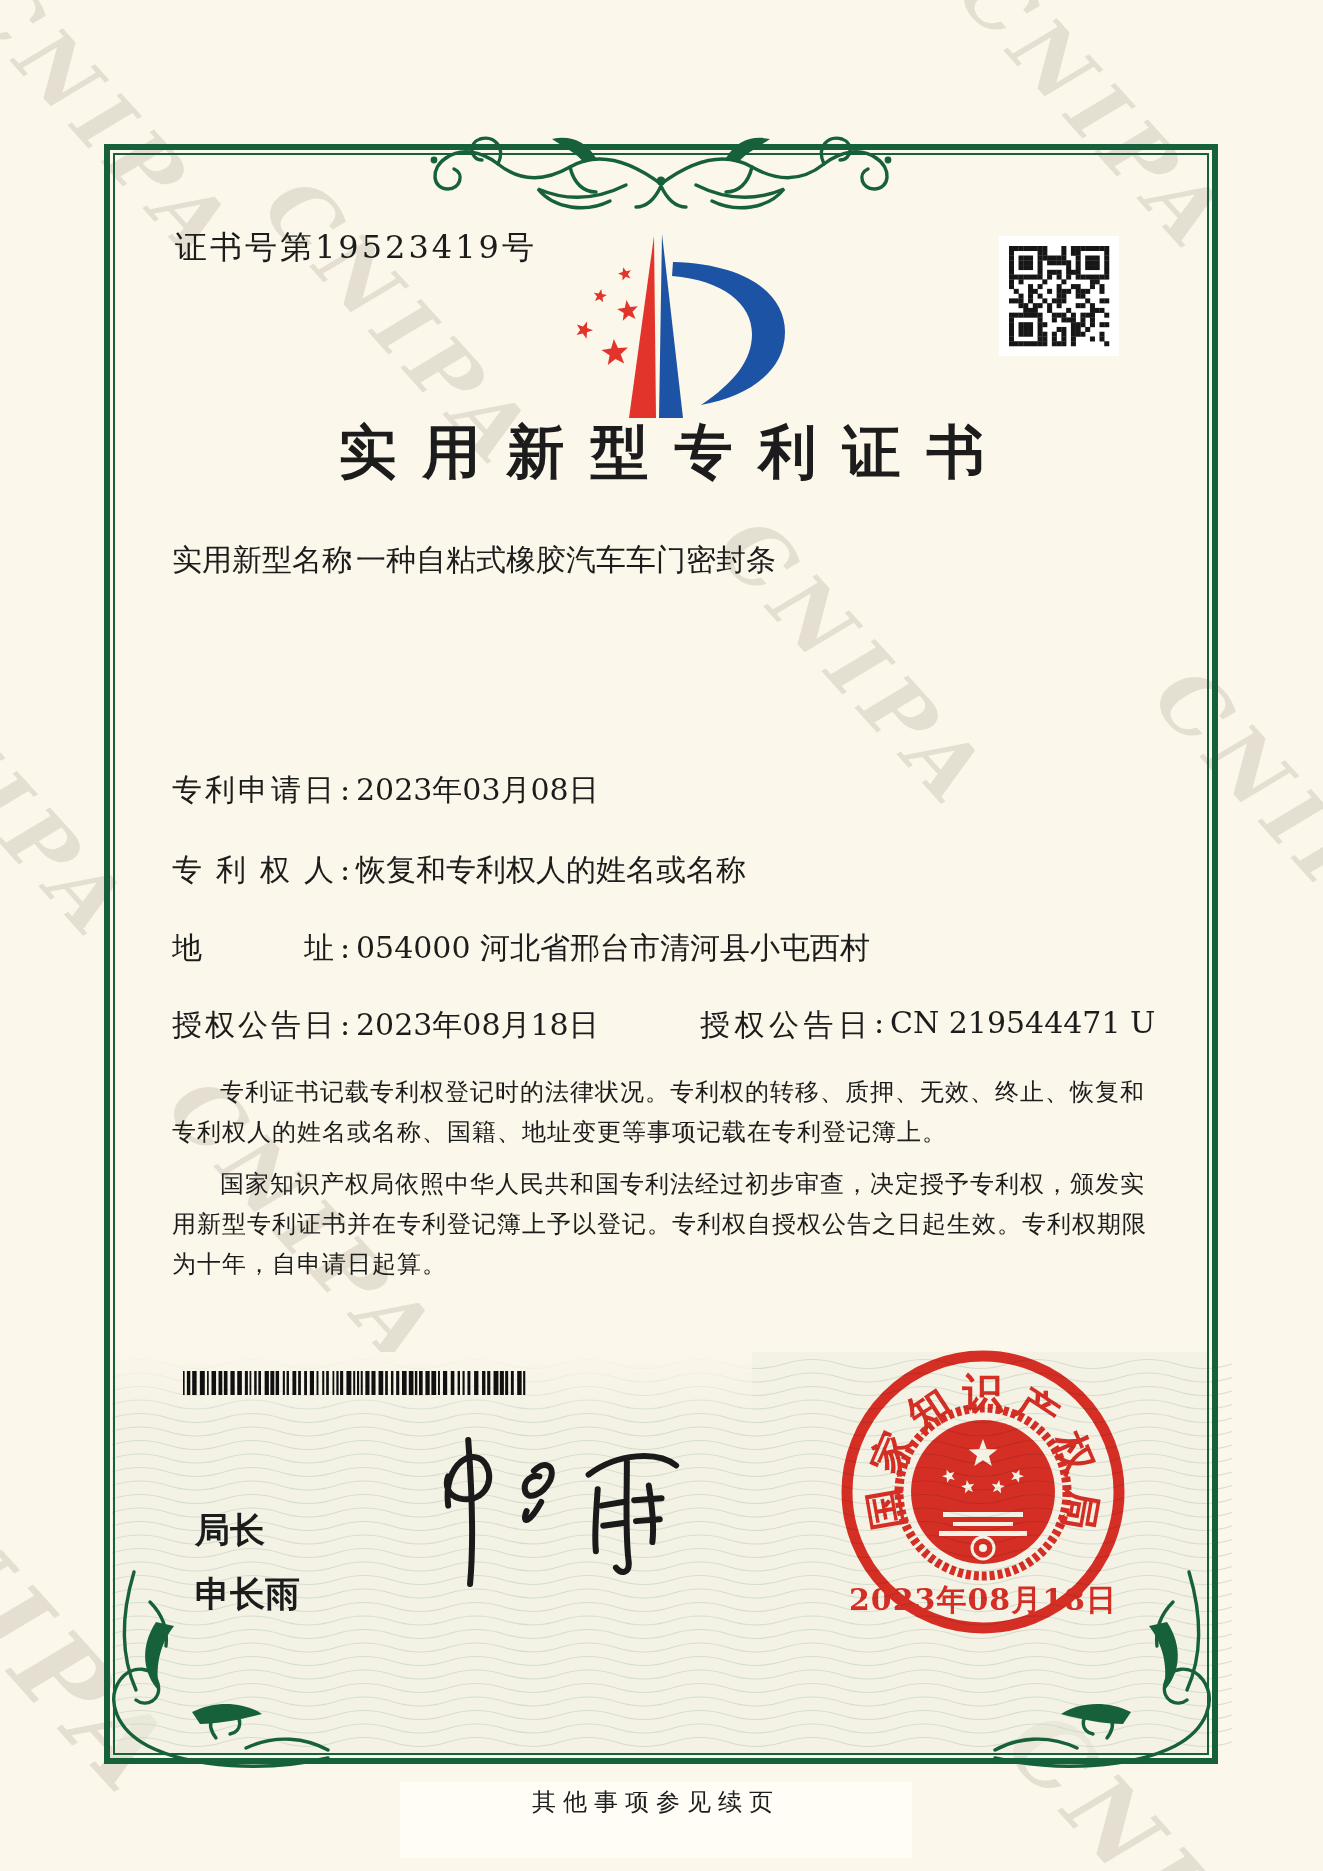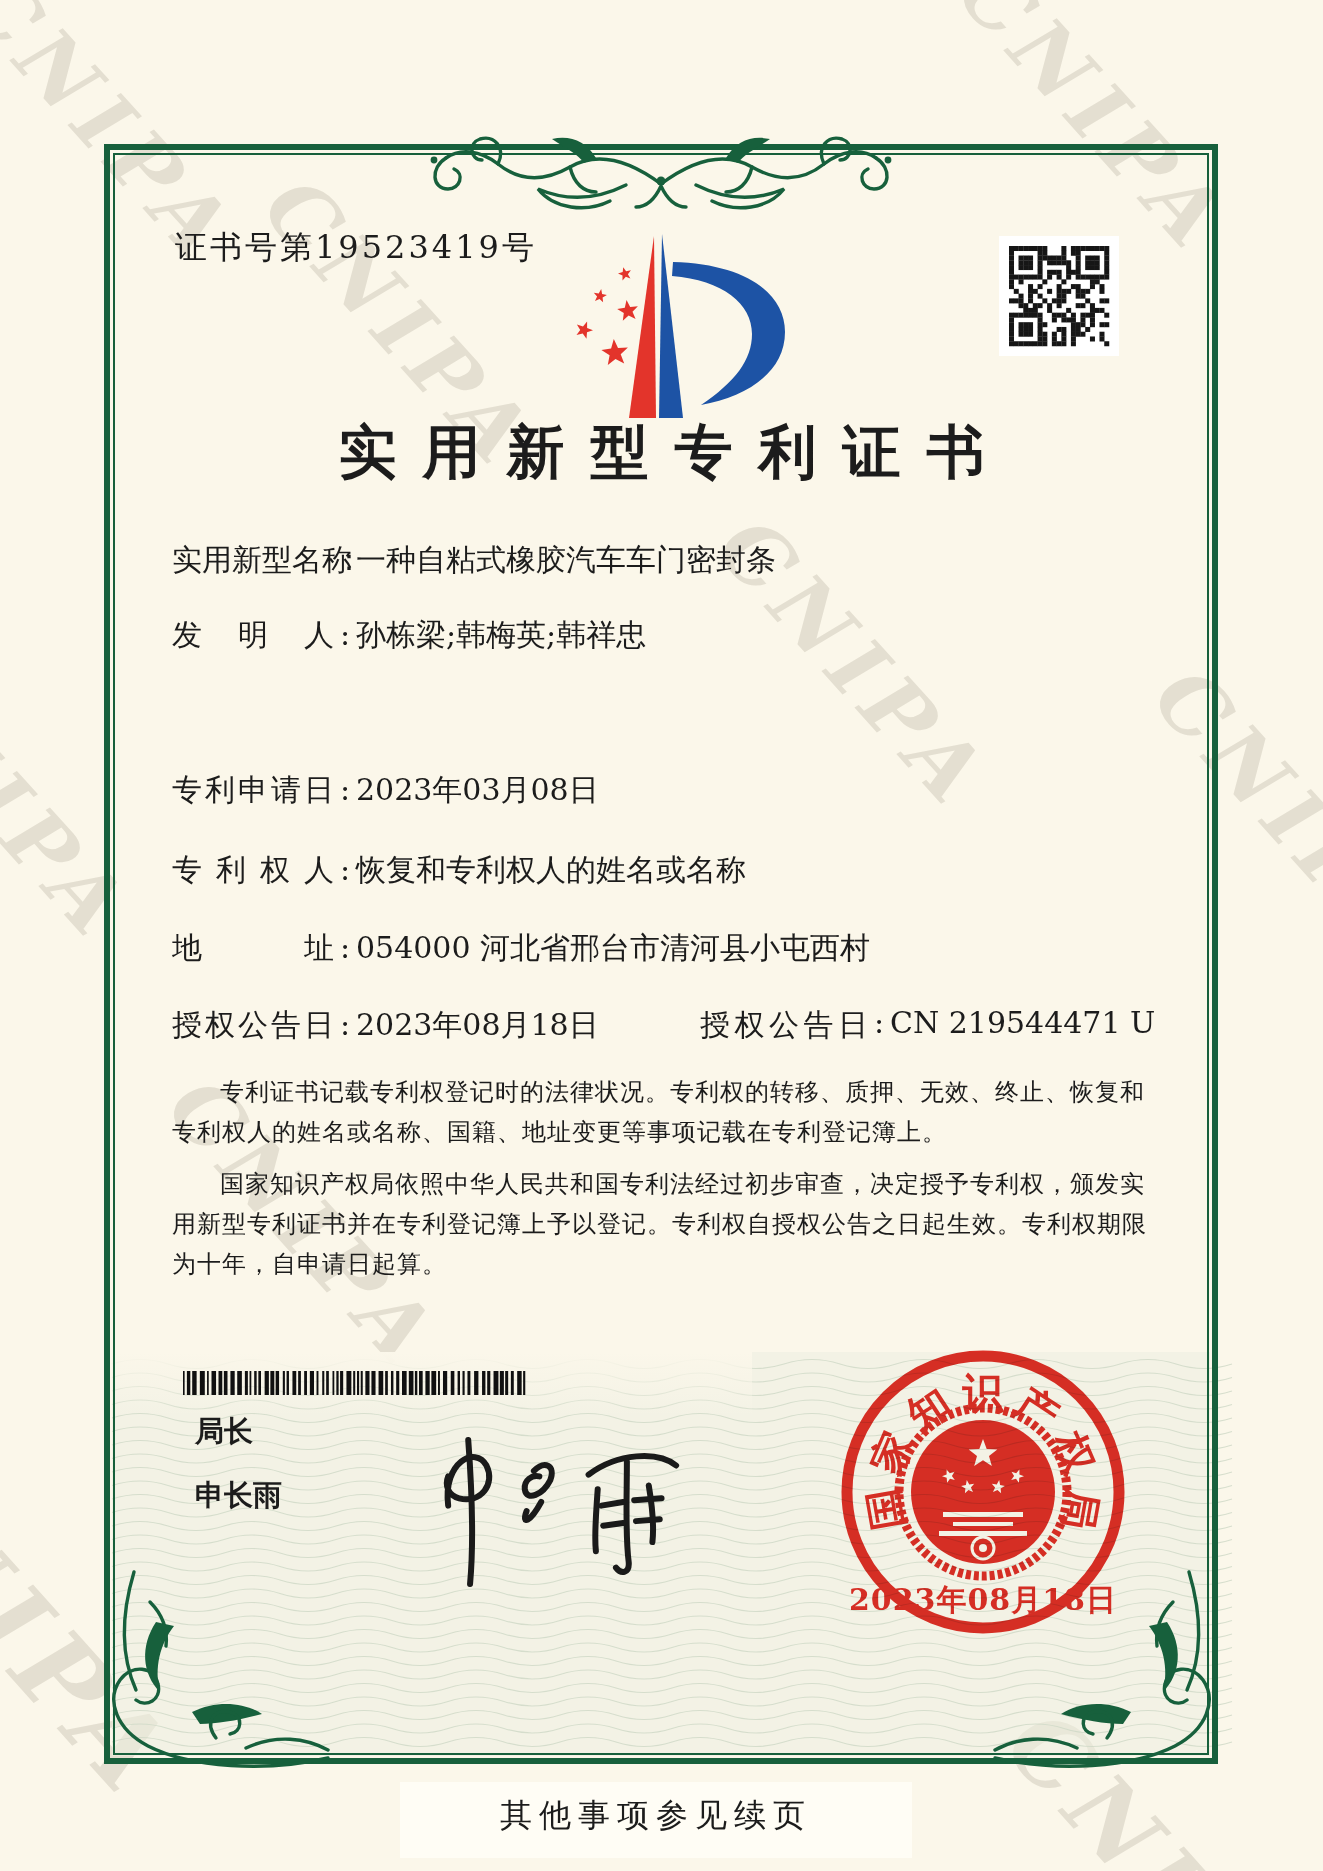--- a/index.html
+++ b/index.html
@@ -38,35 +38,35 @@
           text-justify:inter-character;vertical-align:top;}
   .colon{display:inline-block;width:22px;text-align:center;}
   .fvalue{text-align:center;}
   .row2{position:absolute;left:700px;font-size:30px;white-space:nowrap;}
   .row2 .flabel{width:168px;}
   
   .paras{position:absolute;left:172px;top:1072px;width:978px;font-size:24px;line-height:40px;}
   .paras p{margin:0 0 12px 0;text-indent:2em;letter-spacing:1px;}
   
   .barcode{position:absolute;left:183px;top:1371px;}
-  .director{position:absolute;left:195px;top:1399px;font-size:29px;font-weight:bold;
+  .director{position:absolute;left:195px;top:1498px;font-size:35px;font-weight:bold;
             font-family:Liberation Sans, sans-serif;line-height:64px;}
   .sig{position:absolute;left:388px;top:1432px;}
   .seal{position:absolute;left:833px;top:1342px;width:300px;height:300px;mix-blend-mode:multiply;opacity:.95;}
   .seal svg{position:absolute;left:0;top:0;}
   .seal-ring{fill:none;stroke:var(--seal-red);stroke-width:11px;}
   .seal-char{position:absolute;font-size:41px;font-weight:bold;color:var(--seal-red);
              width:44px;height:44px;line-height:44px;text-align:center;margin:-22px 0 0 -22px;}
   .seal-date{fill:var(--seal-red);font-size:30px;font-weight:bold;text-anchor:middle;letter-spacing:1px;}
   .emblem-red{fill:var(--seal-red);}
   .emblem-wreath{fill:none;stroke:var(--seal-red);stroke-width:9;stroke-dasharray:5 3;}
   .page-num{position:absolute;left:104px;top:1708px;width:1114px;text-align:center;font-size:23px;}
   .note-box{position:absolute;left:400px;top:1782px;width:512px;height:76px;background:#fffdf5;
             display:flex;align-items:flex-start;justify-content:center;}
-  .note-box span{font-size:32px;letter-spacing:7px;margin-top:12px;}
+  .note-box span{font-size:24px;letter-spacing:7px;margin-top:4px;}
   .sigpath{fill:none;stroke:#1a1a1a;stroke-width:6;stroke-linecap:round;stroke-linejoin:round;}
 </style>
 </head>
 <body>
 
 <div class="page">
 
   <div class="wm" style="left:18px;top:-48px;font-size:84px">CNIPA</div>
   <div class="wm" style="left:1012px;top:-58px;font-size:84px">CNIPA</div>
   <div class="wm" style="left:318px;top:158px;font-size:84px">CNIPA</div>
@@ -391,23 +391,20 @@
       <rect x="52.38095238095238" y="95.23809523809524" width="5.011904761904762" height="5.011904761904762" fill="#161616"></rect>
       <rect x="61.904761904761905" y="95.23809523809524" width="5.011904761904762" height="5.011904761904762" fill="#161616"></rect>
       <rect x="95.23809523809524" y="95.23809523809524" width="5.011904761904762" height="5.011904761904762" fill="#161616"></rect>
     </svg>
 
   <div class="title">实用新型专利证书</div>
 
   <div class="row" style="top:540px">
     <span class="flabel">实用新型名称</span><span class="colon">：</span><span class="fvalue">一种自粘式橡胶汽车车门密封条</span>
   </div>
-  <div class="row" style="top:615px">
-    <span class="flabel">发明人</span><span class="colon">:</span><span class="fvalue">孙栋梁;韩梅英;韩祥忠</span>
-  </div>
   <div class="row" style="top:770px">
     <span class="flabel">专利申请日</span><span class="colon">:</span><span class="fvalue">2023年03月08日</span>
   </div>
   <div class="row" style="top:850px">
     <span class="flabel">专利权人</span><span class="colon">:</span><span class="fvalue">恢复和专利权人的姓名或名称</span>
   </div>
   <div class="row" style="top:928px">
     <span class="flabel">地址</span><span class="colon">:</span><span class="fvalue">054000 河北省邢台市清河县小屯西村</span>
   </div>
   <div class="row" style="top:1005px">

